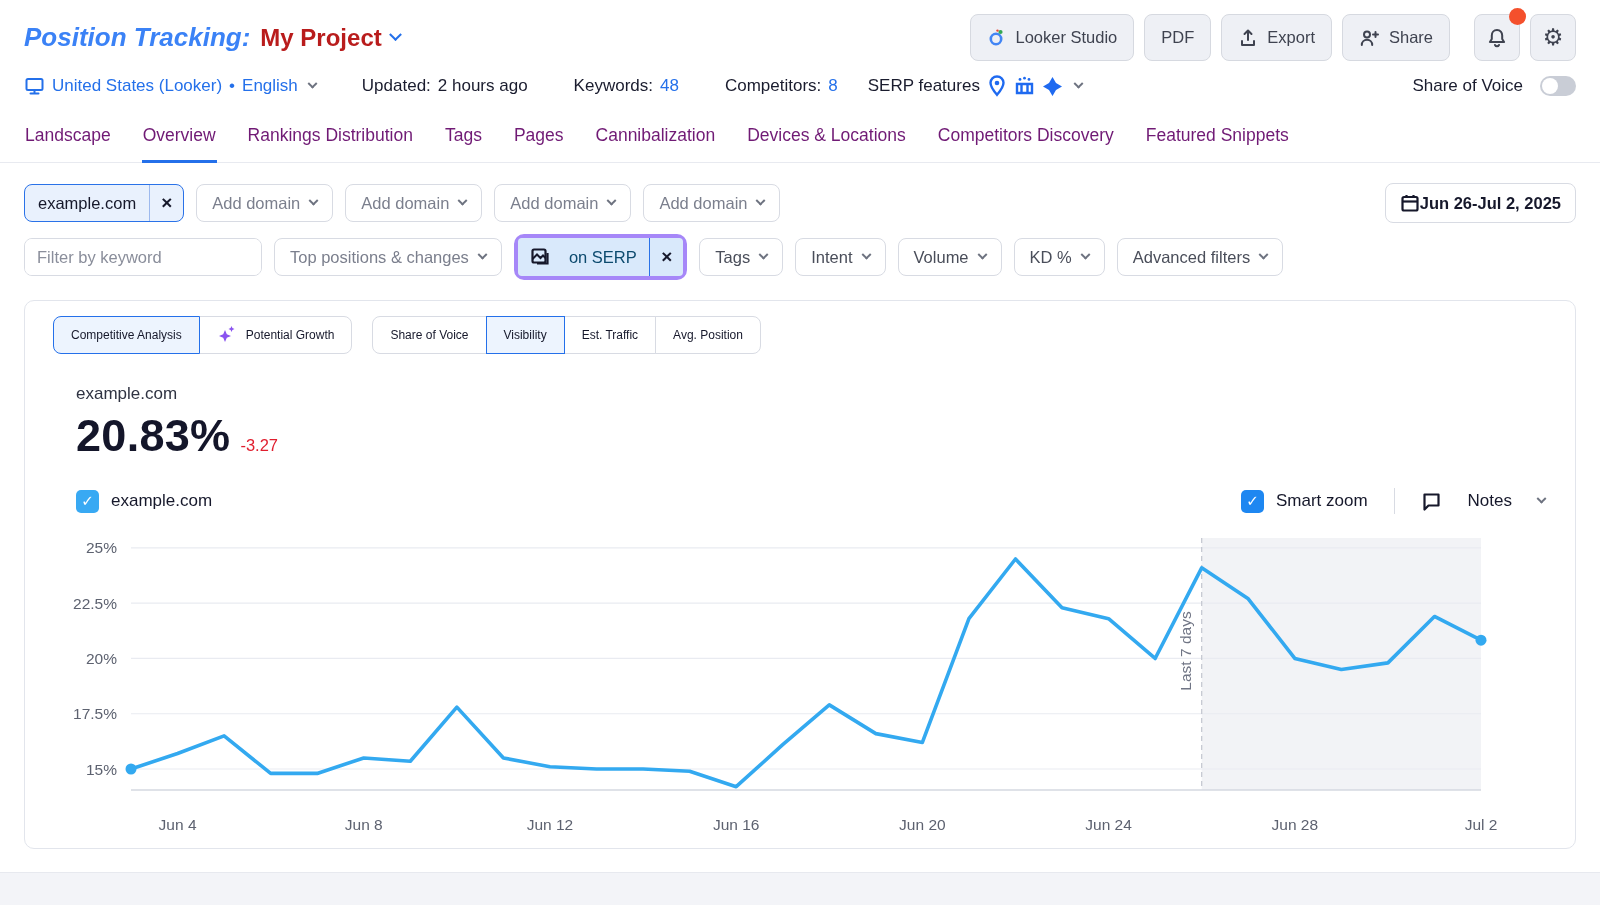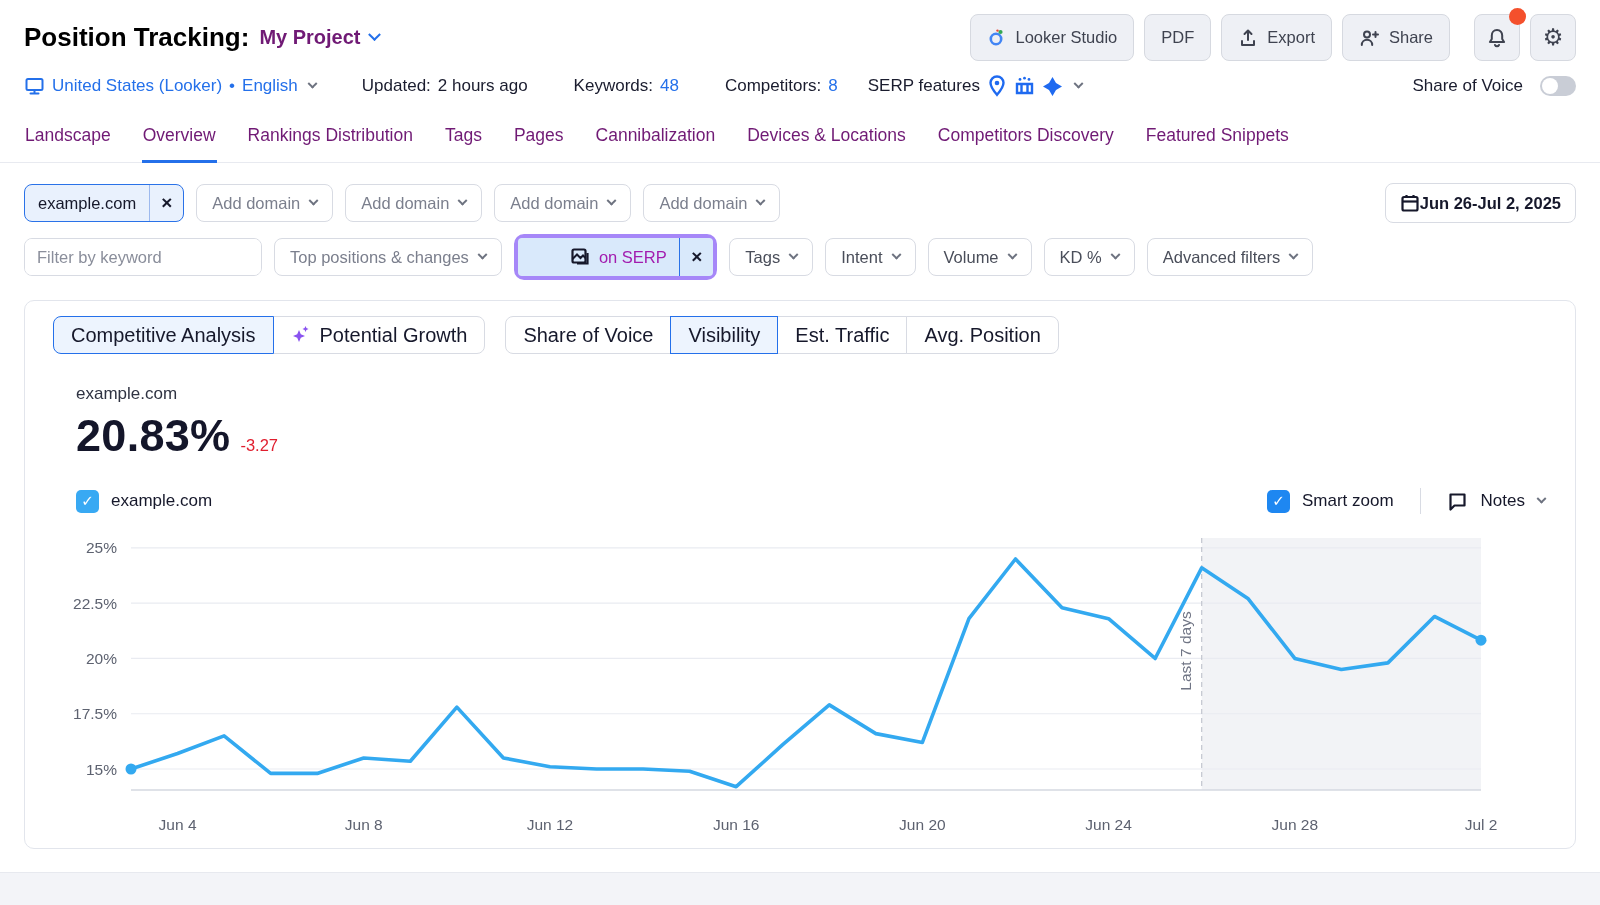--- a/index.html
+++ b/index.html
@@ -6,23 +6,23 @@
   html,body { width:1600px; height:905px; overflow:hidden; }
   body {
     font-family: "Liberation Sans", sans-serif;
     background:#ffffff; color:#1a1c2e; position:relative;
   }
   .page { padding:0 24px; }
 
   
   .header-row { display:flex; justify-content:space-between; align-items:center; padding-top:14px; }
   .title-wrap { display:flex; align-items:center; gap:10px; }
-  .page-title { font-size:26px; font-weight:bold; color:#000000; }
+  .page-title { font-size:26px; font-weight:bold; color:#3b82f6;font-style:italic; }
   .project-btn { display:flex; align-items:center; gap:9px; cursor:pointer; }
-  .project-name { font-size:20px; font-weight:bold; color:#701a75; }
+  .project-name { font-size:24px; font-weight:bold; color:#b91c1c; }
   .chev { width:9px; height:9px; border-right:2.5px solid #2470ea; border-bottom:2.5px solid #2470ea; transform:rotate(45deg) translate(-2px,-2px); display:inline-block; }
   .chev.gray { border-color:#6e7380; }
   .chev.small { width:7px; height:7px; border-width:2px; }
   .hdr-actions { display:flex; align-items:center; gap:10px; }
   .btn {
     display:flex; align-items:center; gap:9px; height:47px; padding:0 16px;
     background:#eef0f5; border:1px solid #d6d9e0; border-radius:8px;
     font-size:16.5px; color:#3f4350; cursor:pointer; white-space:nowrap;
   }
   .btn.icon-only { width:46px; justify-content:center; padding:0; position:relative; }
@@ -60,49 +60,49 @@
   }
   .pill.dark { color:#4a4e5a; }
   .date-btn { display:flex; align-items:center; height:40px; padding:0 14px;
     background:#fff; border:1px solid #d8dbe3; border-radius:8px; cursor:pointer;
     font-size:16.5px; font-weight:600; color:#16182b; }
   .kw-input-wrap { display:flex; height:38px; width:238px; border:1px solid #d8dbe3; border-radius:8px; overflow:hidden; background:#fff; }
   .kw-input { flex:1; border:none; outline:none; padding:0 12px; font-size:16.5px; color:#16182b; font-family:"Liberation Sans",sans-serif; }
   .kw-input::placeholder { color:#8a8e9b; }
   .hl-wrap { border:4px solid #a687f8; border-radius:10px; padding:0; display:flex; }
   .serp-chip { display:flex; align-items:center; height:38px; background:#d9e9fb; border-radius:4px; overflow:hidden; }
-  .serp-chip .chip-label { display:flex; align-items:center; gap:9px; padding:0 12px; font-size:16.5px; color:#a21caf;margin-left:40px; }
+  .serp-chip .chip-label { display:flex; align-items:center; gap:19px; padding:0 12px; font-size:16.5px; color:#0c4a6e; }
   .serp-chip .chip-div { width:1.5px; align-self:stretch; background:#2a72e8; }
   .serp-chip .chip-x { padding:0 11px; font-size:19px; font-weight:bold; color:#16182b; cursor:pointer; }
 
   
   .card { margin:20px 0 0; border:1px solid #e2e5ec; border-radius:10px; background:#fff; padding-bottom:4px; }
   .controls-row { display:flex; align-items:center; gap:20px; padding:15px 20px 0 28px; }
   .seg-group { display:flex; }
   .seg { height:38px; display:flex; align-items:center; gap:9px; padding:2px 17px; border:1px solid #d8dbe3;
-         font-size:20px; color:#16182b; background:#fff; cursor:pointer; margin-left:-1px; white-space:nowrap; }
+         font-size:12px; color:#16182b; background:#fff; cursor:pointer; margin-left:-1px; white-space:nowrap; }
   .seg:first-child { border-radius:8px 0 0 8px; margin-left:0; }
   .seg:last-child { border-radius:0 8px 8px 0; }
   .seg.active { border:1px solid #2470ea; background:#edf4fe; position:relative; z-index:1; }
 
   .metric-block { margin:30px 0 0 51px; }
   .metric-domain { font-size:17px; color:#2f3342; }
   .metric-line { display:flex; align-items:baseline; gap:10px; margin-top:6px; }
   .metric-value { font-size:45px; font-weight:bold; color:#14162a; letter-spacing:0.3px; }
   .metric-change { font-size:16.5px; color:#e01e2e; font-weight:500; }
 
   .legend-row { display:flex; justify-content:space-between; align-items:center; margin:26px 30px 0 51px; }
   .legend-left, .legend-right { display:flex; align-items:center; gap:12px; }
   .checkbox { width:23px; height:23px; border-radius:5px; display:flex; align-items:center; justify-content:center; cursor:pointer; }
   .checkbox .check { color:#fff; font-size:15px; font-weight:bold; font-family:"DejaVu Sans",sans-serif; }
   .cb-sky { background:#38a9f3; }
   .cb-blue { background:#1e87f1; }
   .legend-label { font-size:17px; color:#16182b; }
   .v-div { width:1px; height:26px; background:#d8dbe3; margin:0 14px; }
-  .notes-wrap { display:flex; align-items:center; gap:13px; cursor:pointer; }
+  .notes-wrap { display:flex; align-items:center; gap:26px; cursor:pointer; }
 
   .chart-wrap { margin:10px 0 0 6px; }
   svg text { font-family:"Liberation Sans", sans-serif; }
 
   .bottom-strip { position:absolute; left:0; right:0; bottom:0; height:33px; background:#f3f4f8; border-top:1px solid #e7e9ef; }
   .ico { flex:none; }
 </style>
 </head>
 <body>
 

